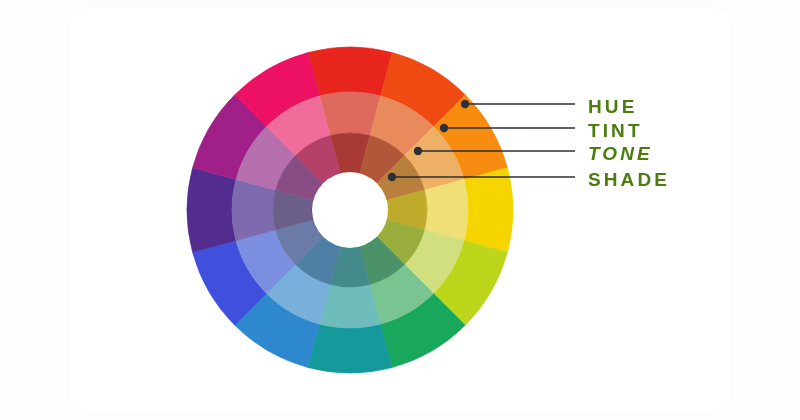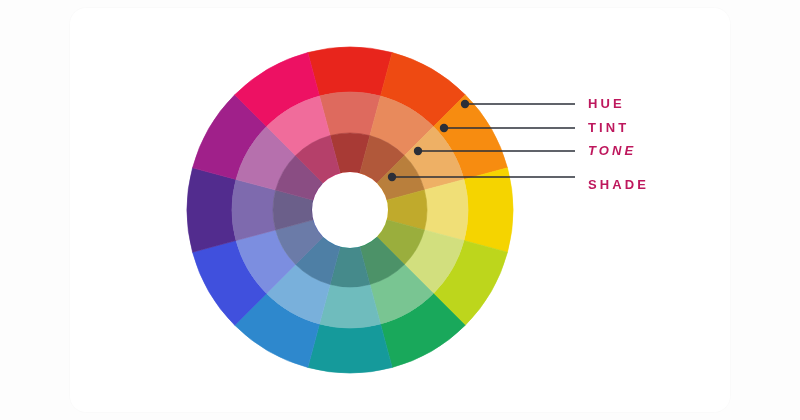--- a/index.html
+++ b/index.html
@@ -32,24 +32,24 @@
   #wheel-svg {
     position: absolute;
     left: 0;
     top: 0;
     width: 800px;
     height: 420px;
   }
   .callout-label {
     position: absolute;
     font-family: "Liberation Sans", sans-serif;
-    font-size: 13px;
+    font-size: 19px;
     font-weight: bold;
     letter-spacing: 3.1px;
-    color: #be185d;
+    color: #4d7c0f;
     white-space: nowrap;
     line-height: 1;
   }
 </style>
 </head>
 <body>
 
 <div id="stage">
 
   <div id="card"></div>
@@ -115,16 +115,16 @@
         <circle cx="418" cy="151" r="4.2" fill="#2b2f38"></circle>
         <line x1="392" y1="177" x2="575" y2="177" stroke="#2b2f38" stroke-width="1.6"></line>
         <circle cx="392" cy="177" r="4.2" fill="#2b2f38"></circle>
       </g>
   </svg>
 
   <div id="label-layer">
       <div class="callout-label" style="left: 588px; top: 97px;">HUE</div>
       <div class="callout-label" style="left: 588px; top: 121px;">TINT</div>
       <div class="callout-label" style="left: 588px; top: 144px; font-style: italic;">TONE</div>
-      <div class="callout-label" style="left: 588px; top: 170px; margin-top: 8px;">SHADE</div>
+      <div class="callout-label" style="left: 588px; top: 170px;">SHADE</div>
     </div>
 
 </div>
 
 </body></html>

